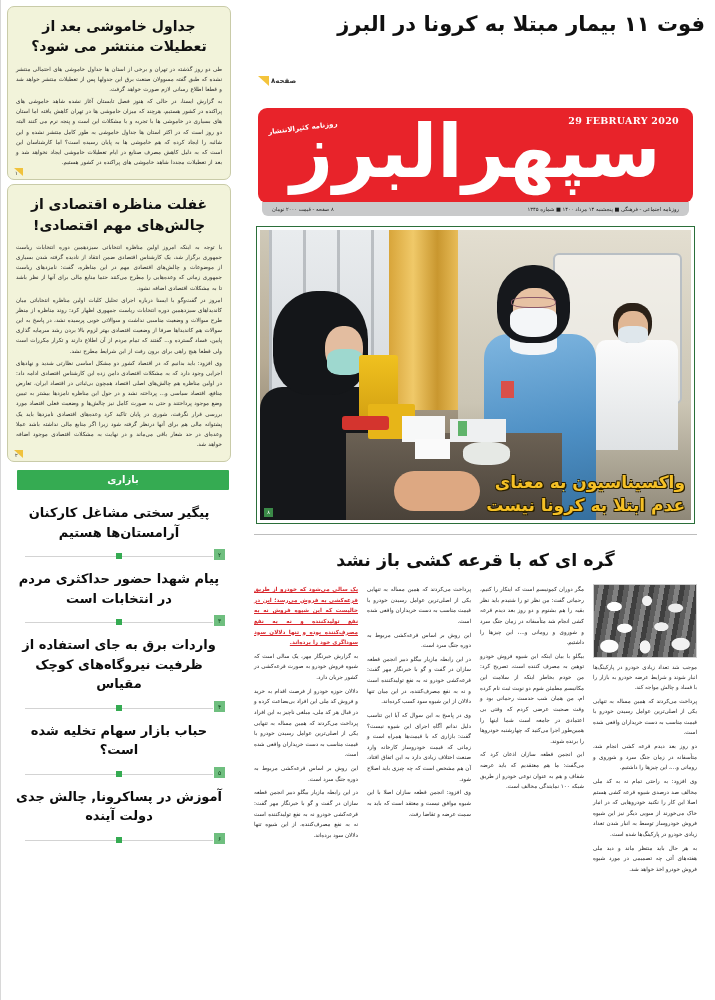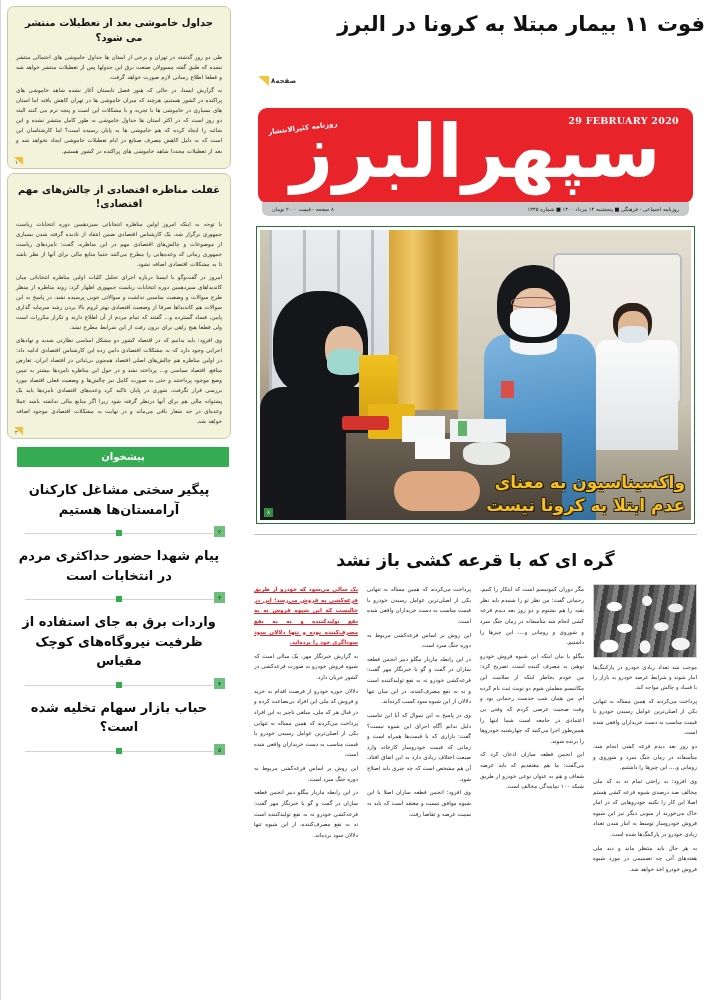--- a/index.html
+++ b/index.html
@@ -32,21 +32,21 @@
   .side-box {
     background: #f2f3da;
     border: 1px solid #c9cba8;
     border-radius: 7px;
     padding: 7px 8px 10px 8px;
     position: relative;
     margin-bottom: 4px;
   }
   .side-title {
     font-weight: bold;
-    font-size: 10px;
+    font-size: 14px;
     text-align: center;
     line-height: 1.45;
     color: #111;
     letter-spacing: -0.2px;
     margin: 2px 0 7px 0;
     direction: rtl;
   }
   .side-body {
     font-size: 5.6px;
     line-height: 1.82;
@@ -417,21 +417,21 @@
       <div class="side-title">غفلت مناظره اقتصادی از چالش‌های مهم اقتصادی!</div>
       <div class="side-body">
         <p>با توجه به اینکه امروز اولین مناظره انتخاباتی سیزدهمین دوره انتخابات ریاست جمهوری برگزار شد، یک کارشناس اقتصادی ضمن انتقاد از نادیده گرفته شدن بسیاری از موضوعات و چالش‌های اقتصادی مهم در این مناظره، گفت: نامزدهای ریاست جمهوری زمانی که وعده‌هایی را مطرح می‌کنند حتما منابع مالی برای آنها از نظر باشد تا به مشکلات اقتصادی اضافه نشود.</p>
         <p>امروز در گفت‌وگو با ایسنا درباره اجرای تحلیل کلیات اولین مناظره انتخاباتی میان کاندیداهای سیزدهمین دوره انتخابات ریاست جمهوری اظهار کرد: روند مناظره از منظر طرح سوالات و وضعیت مناسبی نداشت و سوالاتی خوبی پرسیده نشد، در پاسخ به این سوالات هم کاندیداها صرفا از وضعیت اقتصادی بهتر لزوم بالا بردن رشد سرمایه گذاری پایین، فساد گسترده و... گفتند که تمام مردم از آن اطلاع دارند و تکرار مکررات است ولی قطعا هیچ راهی برای برون رفت از این شرایط مطرح نشد.</p>
         <p>وی افزود: باید بدانیم که در اقتصاد کشور دو مشکل اساسی نظارتی شدید و نهادهای اجرایی وجود دارد که به مشکلات اقتصادی دامن زده این کارشناس اقتصادی ادامه داد: در اولین مناظره هم چالش‌های اصلی اقتصاد همچون بی‌ثباتی در اقتصاد ایران، تعارض منافع، اقتصاد سیاسی و... پرداخته نشد و در حول این مناظره نامزدها بیشتر به تبیین وضع موجود پرداختند و حتی به صورت کامل نیز چالش‌ها و وضعیت فعلی اقتصاد مورد بررسی قرار نگرفت، شوری در پایان تاکید کرد وعده‌های اقتصادی نامزدها باید یک پشتوانه مالی هم برای آنها درنظر گرفته شود زیرا اگر منابع مالی نداشته باشد عملا وعده‌ای در حد شعار باقی می‌ماند و در نهایت به مشکلات اقتصادی موجود اضافه خواهد شد.</p>
       </div>
       <div class="corner-flag"></div>
       <div class="corner-num">۲</div>
     </div>
 
-    <div class="pishkhan-bar">پیشخوان</div>
+    <div class="pishkhan-bar">بازاری</div>
 
     <div class="pk-list">
 
       <div class="pk-item">
         <div class="pk-headline">پیگیر سختی مشاغل کارکنان آرامستان‌ها هستیم</div>
         <div class="pk-sep">
           <div class="line"></div>
           <div class="dot"></div>
           <div class="numbox">۲</div>
         </div>
@@ -457,20 +457,28 @@
 
       <div class="pk-item">
         <div class="pk-headline">حباب بازار سهام تخلیه شده است؟</div>
         <div class="pk-sep">
           <div class="line"></div>
           <div class="dot"></div>
           <div class="numbox">۵</div>
         </div>
       </div>
 
+      <div class="pk-item">
+        <div class="pk-headline">آموزش در پساکرونا, چالش جدی دولت آینده</div>
+        <div class="pk-sep">
+          <div class="line"></div>
+          <div class="dot"></div>
+          <div class="numbox">۶</div>
+        </div>
+      </div>
 
     </div>
   </aside>
 
   <main class="main">
 
     <div class="top-teaser">
       <div class="teaser-head">فوت ۱۱ بیمار مبتلا به کرونا در البرز</div>
       <div class="page-ref">
         <span class="lbl">صفحه۸</span>

